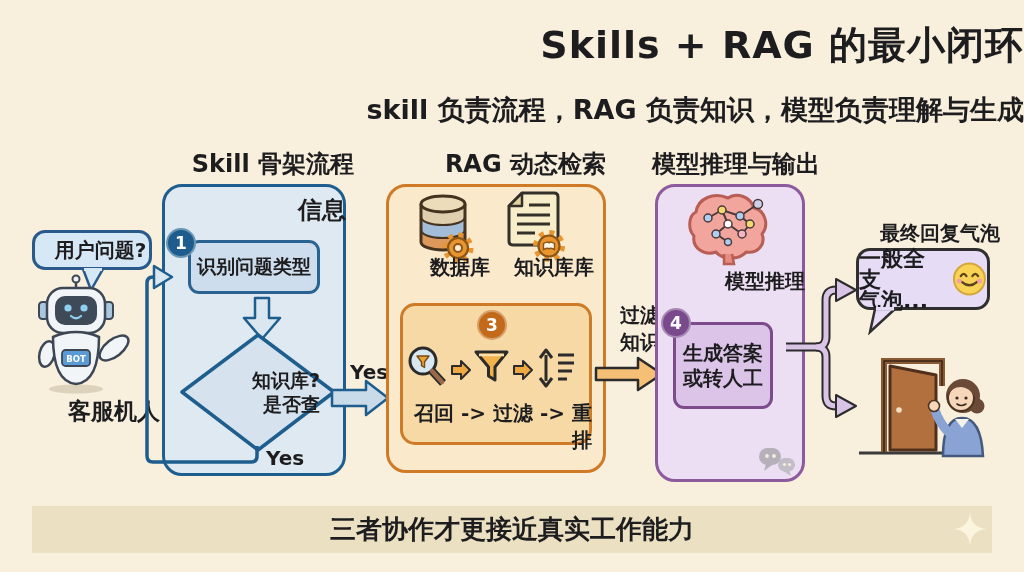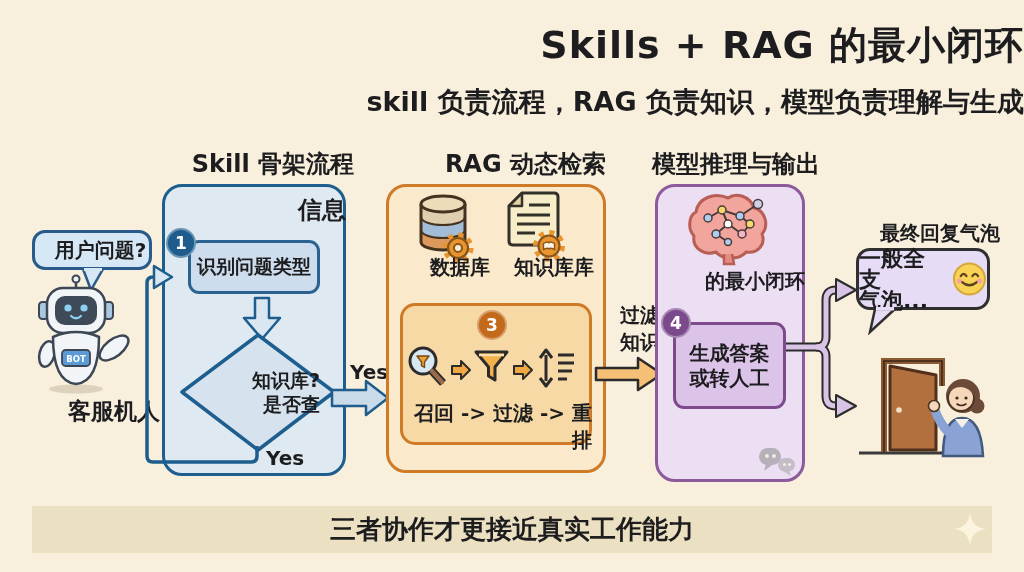--- a/index.html
+++ b/index.html
@@ -5,21 +5,21 @@
   html,body { margin:0; padding:0; background:#888; }
   .stage {
     position:relative; width:1024px; height:572px; overflow:hidden;
     background:#f8efdc; color:#1d1d1f;
     font-family:"DejaVu Sans","Liberation Sans",sans-serif;
   }
   .abs { position:absolute; }
   .ctr { text-align:right; }
   .b800 { font-weight:800; }
   .title { font-size:38px; letter-spacing:1px; }
-  .subtitle { font-size:27px; }
+  .subtitle { font-size:27px;margin-top:8px; }
   .colhead { font-size:24px; }
   .panel { position:absolute; border-radius:20px; box-sizing:border-box; }
   .panel.skill { background:#dfe9f1; border:3.5px solid #1e5e8e; }
   .panel.rag   { background:#fbe9cc; border:3.5px solid #cf7a27; }
   .panel.model { background:#ecdef3; border:3.5px solid #8e5a9e; }
   .innerbox { position:absolute; box-sizing:border-box; border-radius:11px;
               display:flex; align-items:center; justify-content:center; }
   .step1 { background:#cddded; border:3px solid #2a6391; font-size:19px; font-weight:700; }
   .rag-inner { background:#f7d9a5; border:3px solid #cf7a27; border-radius:15px; }
   .answer { background:#dcc3e8; border:3px solid #7d4b8c; font-size:20px; font-weight:700;
@@ -188,23 +188,23 @@
     <circle cx="24" cy="28" r="4" fill="#aecdf0" stroke="#4a3a3a" stroke-width="1.5"></circle>
     <circle cx="38" cy="20" r="4" fill="#f5d86e" stroke="#4a3a3a" stroke-width="1.5"></circle>
     <circle cx="56" cy="26" r="4" fill="#aecdf0" stroke="#4a3a3a" stroke-width="1.5"></circle>
     <circle cx="66" cy="34" r="4" fill="#f5d86e" stroke="#4a3a3a" stroke-width="1.5"></circle>
     <circle cx="44" cy="34" r="4" fill="#ffffff" stroke="#4a3a3a" stroke-width="1.5"></circle>
     <circle cx="32" cy="44" r="4" fill="#aecdf0" stroke="#4a3a3a" stroke-width="1.5"></circle>
     <circle cx="58" cy="44" r="4" fill="#f4b8c4" stroke="#4a3a3a" stroke-width="1.5"></circle>
     <circle cx="74" cy="14" r="4.5" fill="#cfcfe8" stroke="#4a3a3a" stroke-width="1.5"></circle>
     <circle cx="44" cy="52" r="3.5" fill="#aecdf0" stroke="#4a3a3a" stroke-width="1.5"></circle>
   </svg>
-  <div class="abs ctr small-cap" style="left:655px;top:268px;width:150px;">的最小闭环</div>
-
-  <div class="innerbox answer" style="left:673px;top:322px;width:113px;height:87px;text-align:right;">
+  <div class="abs ctr small-cap" style="left:655px;top:268px;width:150px;">模型推理</div>
+
+  <div class="innerbox answer" style="left:673px;top:322px;width:100px;height:87px;text-align:right;">
     <span>生成答案</span>
     <span>或转人工</span>
   </div>
   <div class="badge purple" style="left:661px;top:308px;">4</div>
 
   <svg class="abs" style="left:758px;top:446px;" width="38" height="32">
     <rect x="1" y="2" width="22" height="17" rx="8.5" fill="#b6b0ba"></rect>
     <path d="M8 18 L6 25 L14 19 Z" fill="#b6b0ba"></path>
     <circle cx="9" cy="10" r="1.9" fill="#f4eedd"></circle>
       <circle cx="16" cy="10" r="1.9" fill="#f4eedd"></circle>

